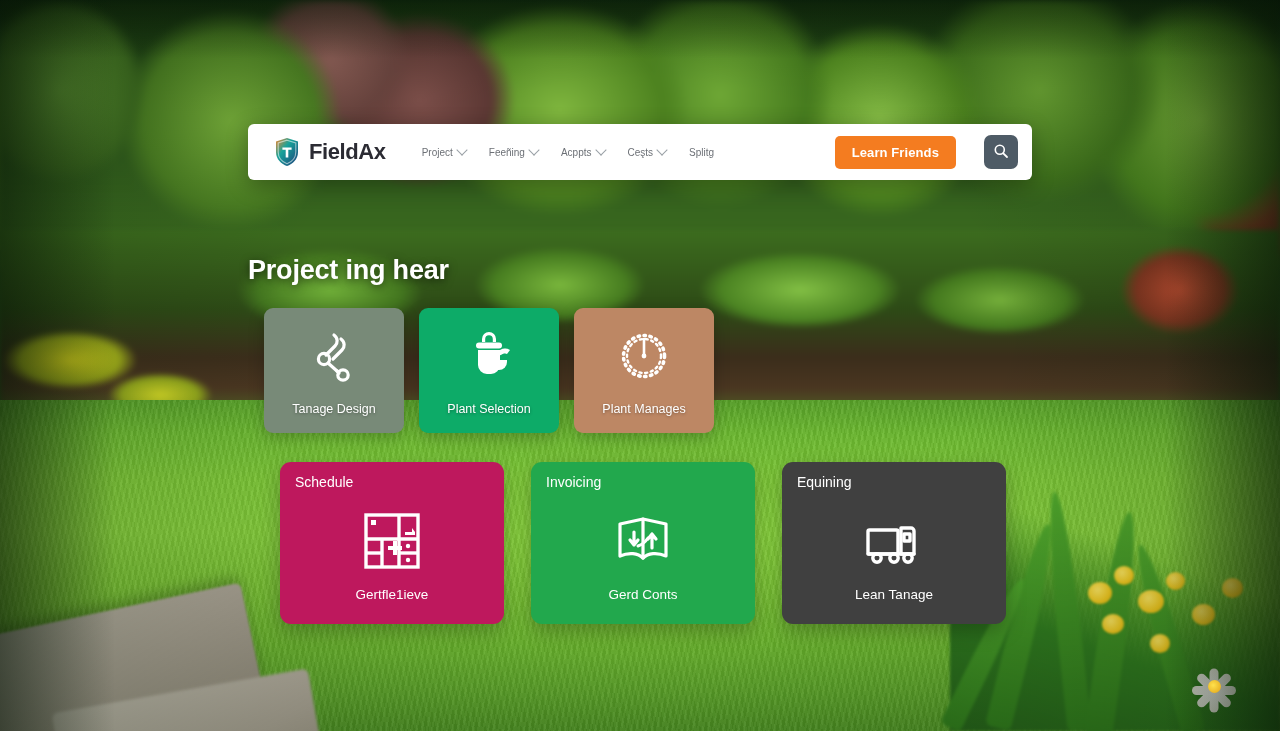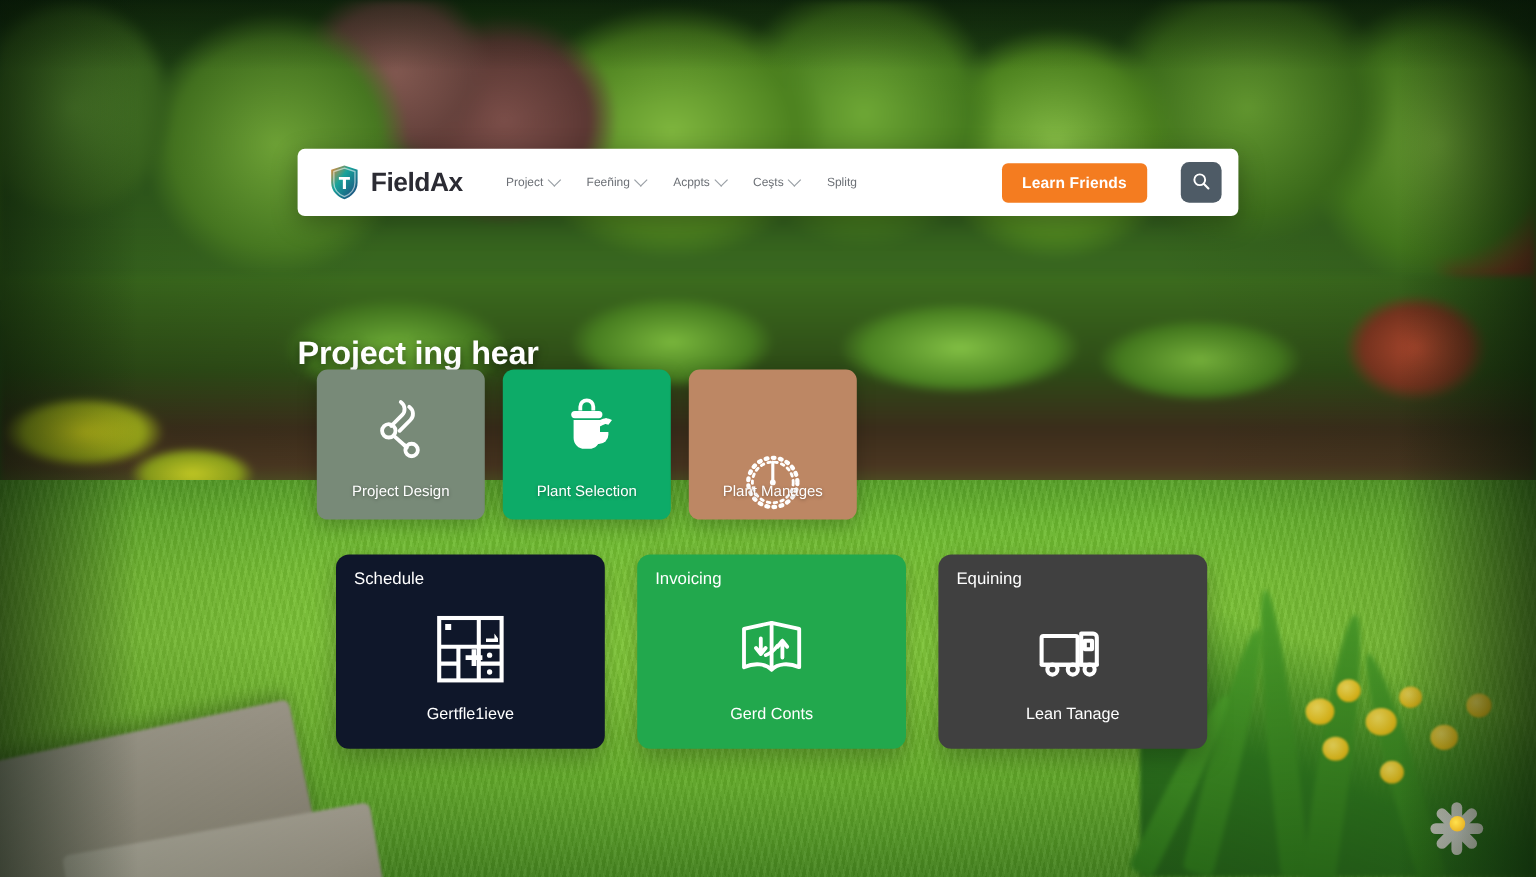--- a/index.html
+++ b/index.html
@@ -207,21 +207,20 @@
     cursor: pointer;
   }
 
   
   .page-title {
     position: absolute;
     left: 248px; top: 255px;
     font-size: 27px; font-weight: bold; color: #ffffff;
     text-shadow: 0 2px 8px rgba(0,0,0,.55);
     letter-spacing: -.2px;
-    margin-top: 24px;
   }
 
   
   .tiles-row1 {
     position: absolute;
     left: 264px; top: 308px;
     display: flex;
     gap: 15px;
   }
   .tile1 {
@@ -389,55 +388,55 @@
         <span>
           <svg class="tile-icon" viewBox="0 0 52 52" fill="none" stroke="#ffffff" stroke-width="3.2" stroke-linecap="round" stroke-linejoin="round">
             <path d="M33 9 c4 3 4 8 1 11 l-9 9"></path>
             <path d="M26 5 c4 3 4 8 1 11 l-9 9"></path>
             <circle cx="16" cy="29" r="5.6"></circle>
             <path d="M20 33 l9 8"></path>
             <circle cx="35" cy="45" r="5.2"></circle>
             <path d="M29 41 l2 2"></path>
           </svg>
         </span>
-        <span class="tile-label">Project Design</span>
+        <span class="tile-label">Tanage Design</span>
       </div>
 
       <div class="tile1" style="background:#0dab68;">
         <span>
           <svg class="tile-icon" viewBox="0 0 52 52">
             <path d="M19 9 a7 7 0 0 1 14 0 v3 h-3.2 v-3 a3.8 3.8 0 0 0 -7.6 0 v3 H19 Z" fill="#ffffff"></path>
             <rect x="13" y="12.5" width="26" height="6" rx="3" fill="#ffffff"></rect>
             <path d="M15 20 h22 a10 10 0 0 1 10 0 l-3 4 -7 -2 v13 a9 9 0 0 1 -9 9 h-4 a9 9 0 0 1 -9 -9 Z" fill="#ffffff"></path>
             <path d="M31 30 h13 v2 a8 8 0 0 1 -8 8 h-3 a6 6 0 0 1 -6 -6 Z" fill="#ffffff"></path>
             <path d="M34 26 l8 -6" stroke="#ffffff" stroke-width="2.6" stroke-linecap="round" fill="none"></path>
             <path d="M37 24 l7 -3" stroke="#ffffff" stroke-width="2.2" stroke-linecap="round" fill="none"></path>
           </svg>
         </span>
         <span class="tile-label">Plant Selection</span>
       </div>
 
 
-      <div class="tile1" style="background:#bd8764;justify-content:flex-end;">
+      <div class="tile1" style="background:#bd8764;">
         <span>
           <svg class="tile-icon" viewBox="0 0 52 52" fill="none" stroke="#ffffff" stroke-width="2.4" stroke-linecap="round">
             <circle cx="26" cy="26" r="17" stroke-dasharray="2.2 3.6"></circle>
             <circle cx="26" cy="26" r="20.5" stroke-dasharray="1.4 4.6" stroke-width="3.6"></circle>
             <line x1="26" y1="9" x2="26" y2="26" stroke-width="2.6"></line>
             <circle cx="26" cy="26" r="2.4" fill="#ffffff" stroke="none"></circle>
           </svg>
         </span>
         <span class="tile-label">Plant Manages</span>
       </div>
 
     </div>
 
     <div class="tiles-row2">
 
-      <div class="tile2" style="background:#0f172a;">
+      <div class="tile2" style="background:#be185d;">
         <span class="t2-title">Schedule</span>
         <span>
           <svg class="t2-icon" viewBox="0 0 62 62" fill="none" stroke="#ffffff" stroke-width="3.4">
             <rect x="5" y="5" width="52" height="52"></rect>
             <line x1="5" y1="29" x2="57" y2="29"></line>
             <line x1="38" y1="5" x2="38" y2="57"></line>
             <line x1="21" y1="29" x2="21" y2="57"></line>
             <line x1="5" y1="43" x2="21" y2="43"></line>
             <line x1="38" y1="43" x2="57" y2="43"></line>
             <rect x="10" y="10" width="5" height="5" fill="#ffffff" stroke="none"></rect>

